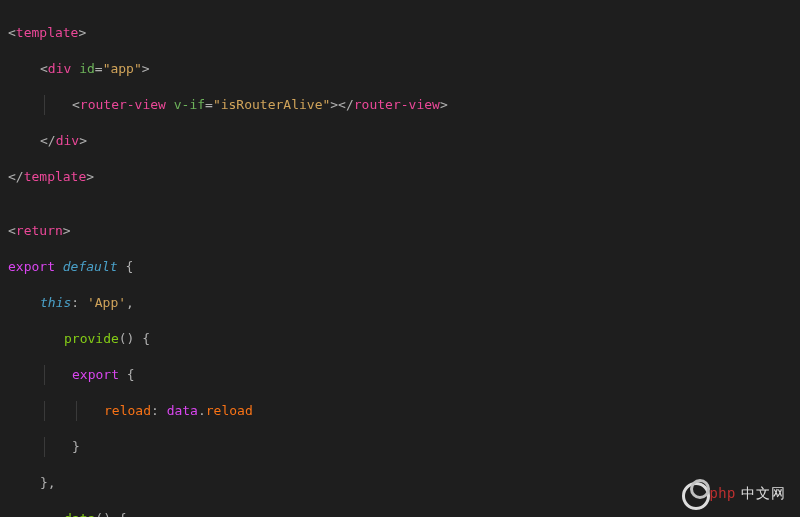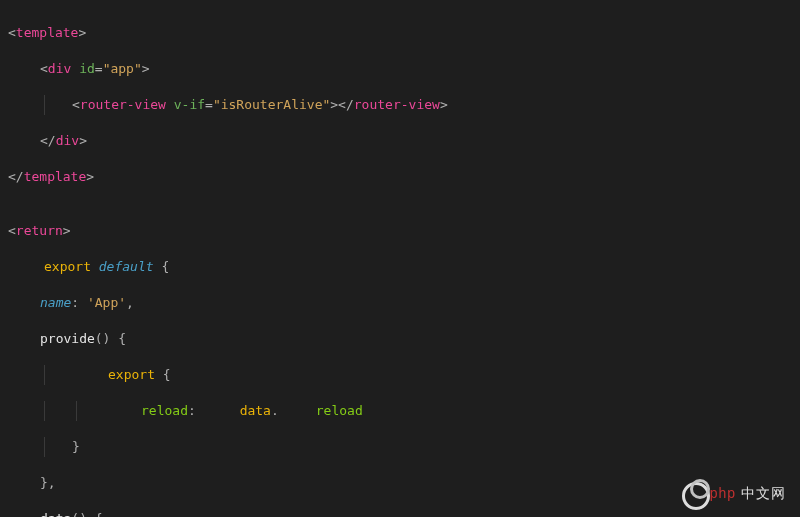--- a/index.html
+++ b/index.html
@@ -31,25 +31,25 @@
     left: 4px; top: -1px; bottom: -1px;
     border-left: 1px solid #3a3a3a;
   }
   .indent.first::before { border: none; }
   .p  { color: #b0b0b0; }   
   .br { color: #b0b0b0; }   
   .tag { color: #ec4899; }  
   .attr { color: #6db35a; } 
   .eq  { color: #b0b0b0; }
   .str { color: #d1a45a; }  
-  .kw  { color: #eab308; margin-left: 36px; }  
+  .kw  { color: #d946ef; }  
   .kw2 { color: #4aa0c8; font-style: italic; }  
-  .fn  { color: #e5e5e5; }  
+  .fn  { color: #84cc16; margin-left: 24px; }  
   .cm  { color: #888888; font-style: normal; }
-  .txt { color: #84cc16; margin-left: 37px; }
+  .txt { color: #f97316; }
   .watermark {
     position: absolute;
     right: 14px; bottom: 10px;
     display: flex; align-items: center;
     opacity: 0.85;
   }
   .wm-logo {
     width: 28px; height: 28px;
     position: relative;
   }
@@ -69,21 +69,21 @@
 
 <div class="code">
 <div class="line"><span class="br">&lt;</span><span class="tag">template</span><span class="br">&gt;</span></div>
 <div class="line"><span class="indent first"></span><span class="br">&lt;</span><span class="tag">div</span><span> </span><span class="attr">id</span><span class="eq">=</span><span class="str">"app"</span><span class="br">&gt;</span></div>
 <div class="line"><span class="indent first"></span><span class="indent"></span><span class="br">&lt;</span><span class="tag">router-view</span><span> </span><span class="attr">v-if</span><span class="eq">=</span><span class="str">"isRouterAlive"</span><span class="br">&gt;&lt;/</span><span class="tag">router-view</span><span class="br">&gt;</span></div>
 <div class="line"><span class="indent first"></span><span class="br">&lt;/</span><span class="tag">div</span><span class="br">&gt;</span></div>
 <div class="line"><span class="br">&lt;/</span><span class="tag">template</span><span class="br">&gt;</span></div>
 <div class="line"> </div>
 <div class="line"><span class="br">&lt;</span><span class="tag">return</span><span class="br">&gt;</span></div>
 <div class="line"><span class="kw">export</span><span> </span><span class="kw2">default</span><span class="p"> {</span></div>
-<div class="line"><span class="indent first"></span><span class="kw2">name</span><span class="p">: </span><span class="str">'App'</span><span class="p">,</span></div>
+<div class="line"><span class="indent first"></span><span class="kw2">this</span><span class="p">: </span><span class="str">'App'</span><span class="p">,</span></div>
 <div class="line"><span class="indent first"></span><span class="fn">provide</span><span class="p">() { </span></div>
 <div class="line"><span class="indent first"></span><span class="indent"></span><span class="kw">export</span><span class="p"> {</span></div>
 <div class="line"><span class="indent first"></span><span class="indent"></span><span class="indent"></span><span class="txt">reload</span><span class="p">: </span><span class="kw">data</span><span class="p">.</span><span class="txt">reload</span></div>
 <div class="line"><span class="indent first"></span><span class="indent"></span><span class="p">}</span></div>
 <div class="line"><span class="indent first"></span><span class="p">},</span></div>
 <div class="line"><span class="indent first"></span><span class="fn">data</span><span class="p">() {</span></div>
 
 
 
 

